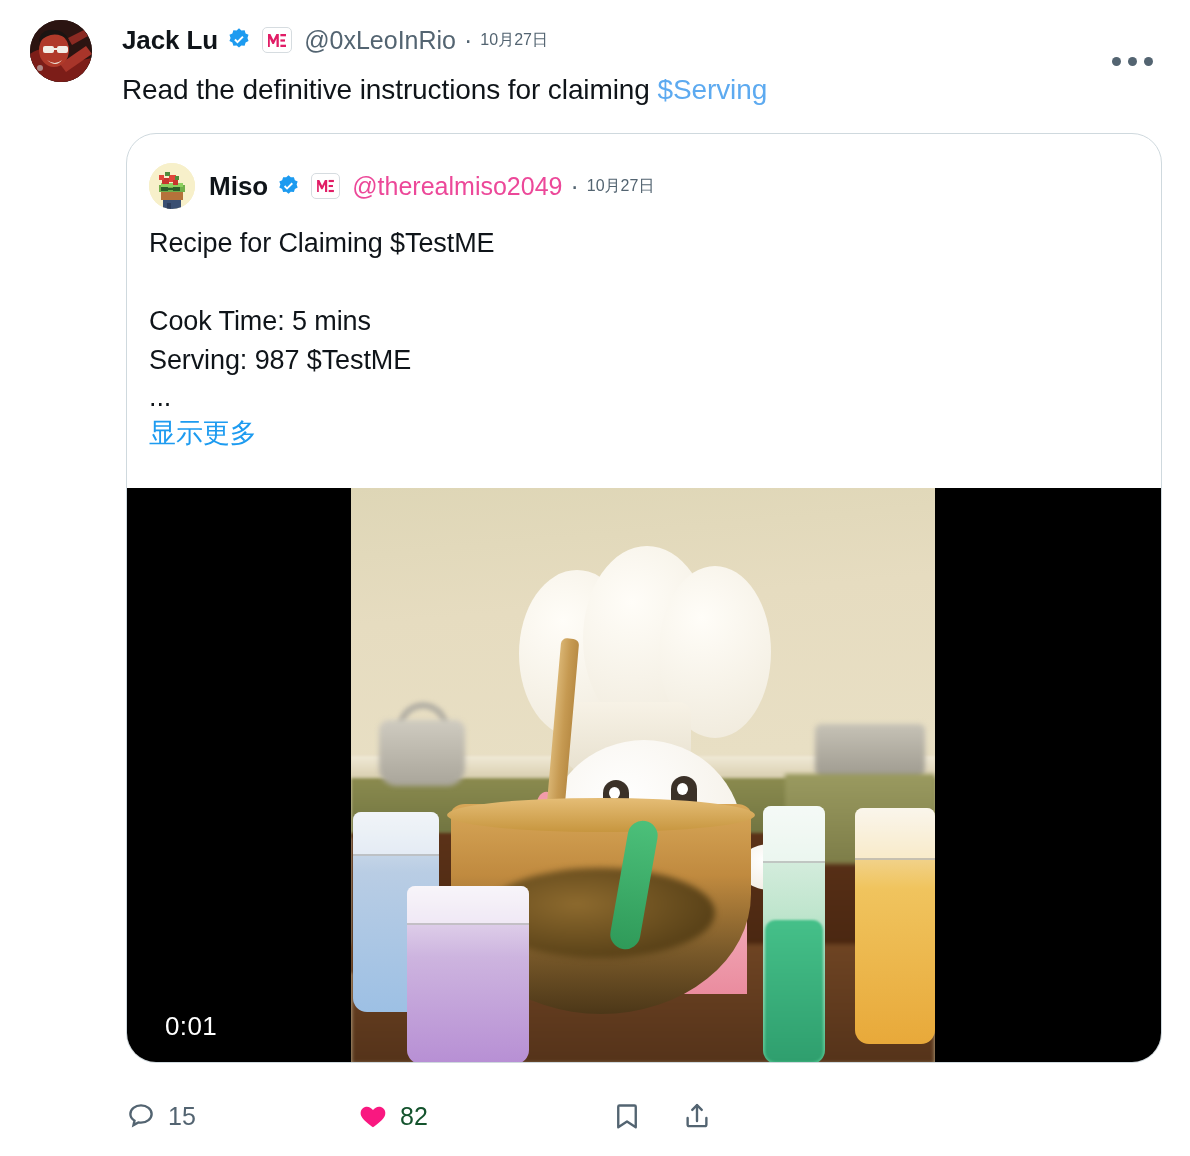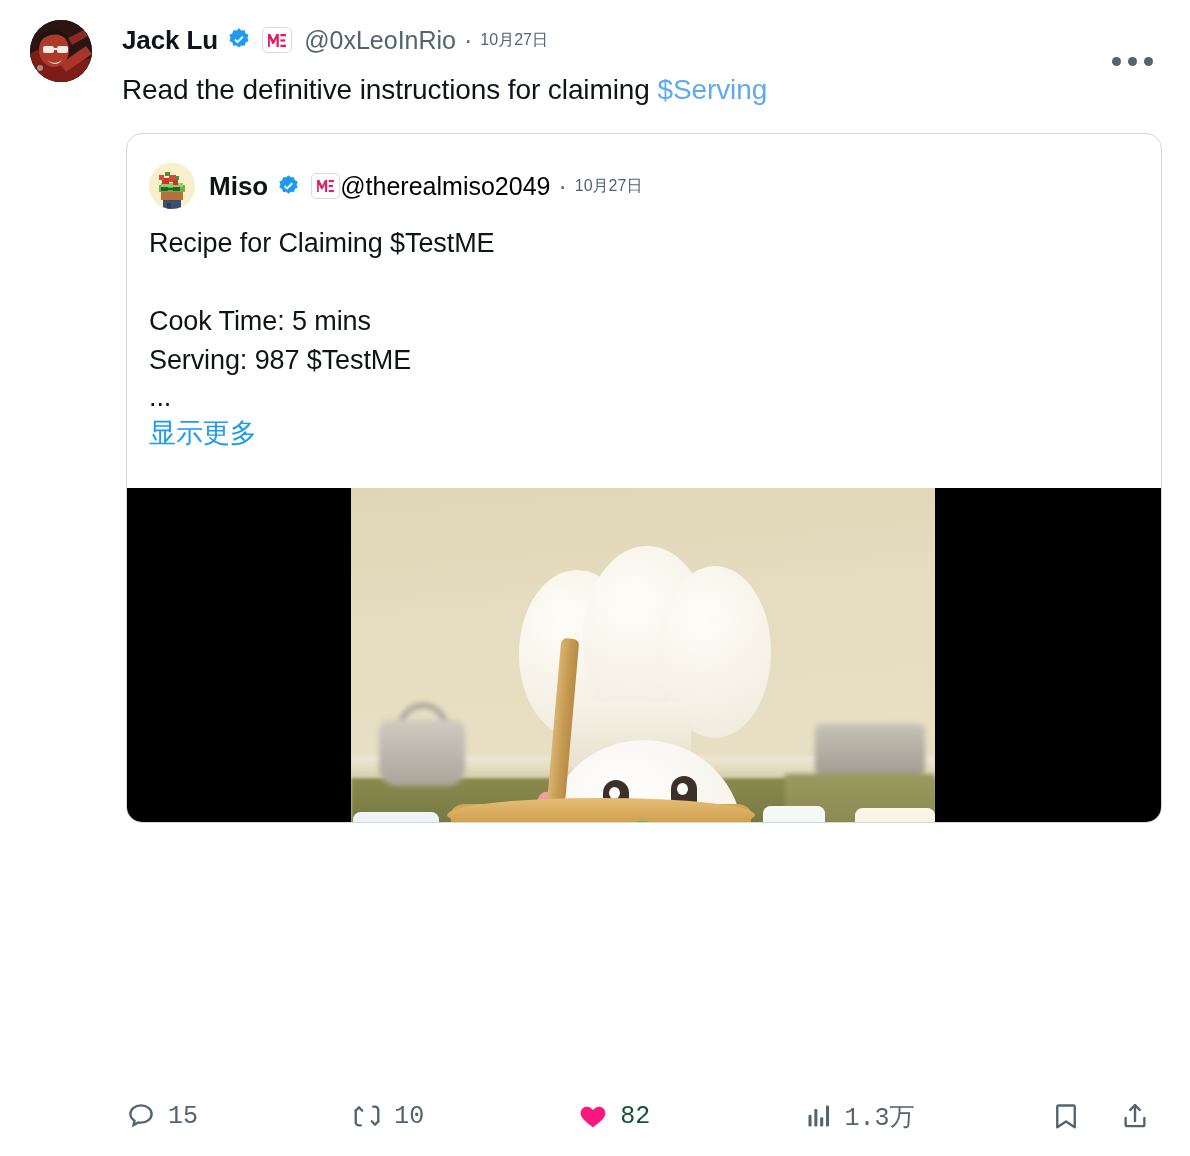--- a/index.html
+++ b/index.html
@@ -101,23 +101,23 @@
     color: #0f1419;
     letter-spacing: -0.1px;
   }
   .cashtag { color: #5daaf0; }
 
   
   .quote-card {
     position: absolute;
     left: 126px; top: 133px;
     width: 1036px;
-    height: 690px;
+    height: 930px;
     border: 1px solid #cfd9de;
-    border-radius: 16px;
+    border-radius: 30px;
     background: #fff;
     overflow: hidden;
   }
   .q-head {
     display: flex;
     align-items: center;
     height: 48px;
     margin: 28px 0 0 22px;
     white-space: nowrap;
   }
@@ -139,21 +139,21 @@
   .q-verified svg { display:block; width:100%; height:100%; }
   .q-me-badge {
     margin-left: 10px;
     width: 29px; height: 26px;
     border: 1px solid #d6dce0;
     border-radius: 5px;
     background:#fff;
     display:flex; align-items:center; justify-content:center;
     flex: 0 0 29px;
   }
-  .q-handle { font-size: 25px; color: #000000; }
+  .q-handle { margin-left: 12px; font-size: 25px; color: #ec4899; }
 
   .q-body {
     margin: 14px 0 0 22px;
     width: 940px;
     font-size: 27px;
     line-height: 39px;
     color: #0f1419;
     letter-spacing: -0.1px;
   }
   .q-gap { height: 39px; }
@@ -380,21 +380,20 @@
     z-index: 5;
   }
 
   
   .actions {
     position: absolute;
     left: 126px; top: 1090px;
     width: 1036px;
     height: 52px;
     display: flex;
-    font-family: Liberation Mono, monospace;
   }
   .act {
     display: flex;
     align-items: center;
     gap: 12px;
     color: #536471;
     font-size: 25px;
     cursor: pointer;
   }
   .act svg { display: block; flex: 0 0 auto; }
@@ -577,56 +576,30 @@
 
     <div class="act a-reply">
       <span>
         <svg width="30" height="30" viewBox="0 0 24 24" aria-hidden="true">
           <path fill="none" stroke="#536471" stroke-width="1.9" d="M12 3.5c-4.7 0-8.5 3-8.5 6.8 0 2.2 1.3 4.1 3.3 5.4l-.8 3.6 3.9-2.2c.7.1 1.4.2 2.1.2 4.7 0 8.5-3 8.5-6.9S16.7 3.5 12 3.5z"></path>
         </svg>
       </span>
       <span>15</span>
     </div>
 
-    <div class="act a-rt">
-      <span>
-        <svg width="30" height="30" viewBox="0 0 24 24" aria-hidden="true">
-          <g fill="none" stroke="#536471" stroke-width="1.9" stroke-linecap="round" stroke-linejoin="round">
-            <path d="M7 19.5H5.6A2.6 2.6 0 0 1 3 16.9V7.6"></path>
-            <path d="M3 7.8 5.6 5 8.2 7.8"></path>
-            <path d="M17 4.5h1.4A2.6 2.6 0 0 1 21 7.1v9.3"></path>
-            <path d="M21 16.2 18.4 19l-2.6-2.8"></path>
-          </g>
-        </svg>
-      </span>
-      <span>10</span>
-    </div>
 
     <div class="act a-like liked">
       <span>
         <svg width="30" height="30" viewBox="0 0 24 24" aria-hidden="true">
           <path fill="#f91880" d="M12 21s-7.5-4.8-9.4-9C1.2 8.6 3 5.2 6.3 4.6c2.2-.4 4.2.7 5.7 2.6 1.5-1.9 3.5-3 5.7-2.6 3.3.6 5.1 4 3.7 7.4C19.5 16.2 12 21 12 21z"></path>
         </svg>
       </span>
       <span>82</span>
     </div>
 
-    <div class="act a-views">
-      <span>
-        <svg width="28" height="28" viewBox="0 0 24 24" aria-hidden="true">
-          <g fill="#536471">
-            <rect x="3" y="11" width="2.6" height="10" rx="1"></rect>
-            <rect x="8" y="6" width="2.6" height="15" rx="1"></rect>
-            <rect x="13" y="13" width="2.6" height="8" rx="1"></rect>
-            <rect x="18" y="3" width="2.6" height="18" rx="1"></rect>
-          </g>
-        </svg>
-      </span>
-      <span>1.3万</span>
-    </div>
 
     <div class="act a-bm">
       <span>
         <svg width="30" height="30" viewBox="0 0 24 24" aria-hidden="true">
           <path fill="none" stroke="#536471" stroke-width="1.9" stroke-linejoin="round" d="M6 3.6h12c.6 0 1 .4 1 1V21l-7-4.6L5 21V4.6c0-.6.4-1 1-1z"></path>
         </svg>
       </span>
       <span></span>
     </div>
 

